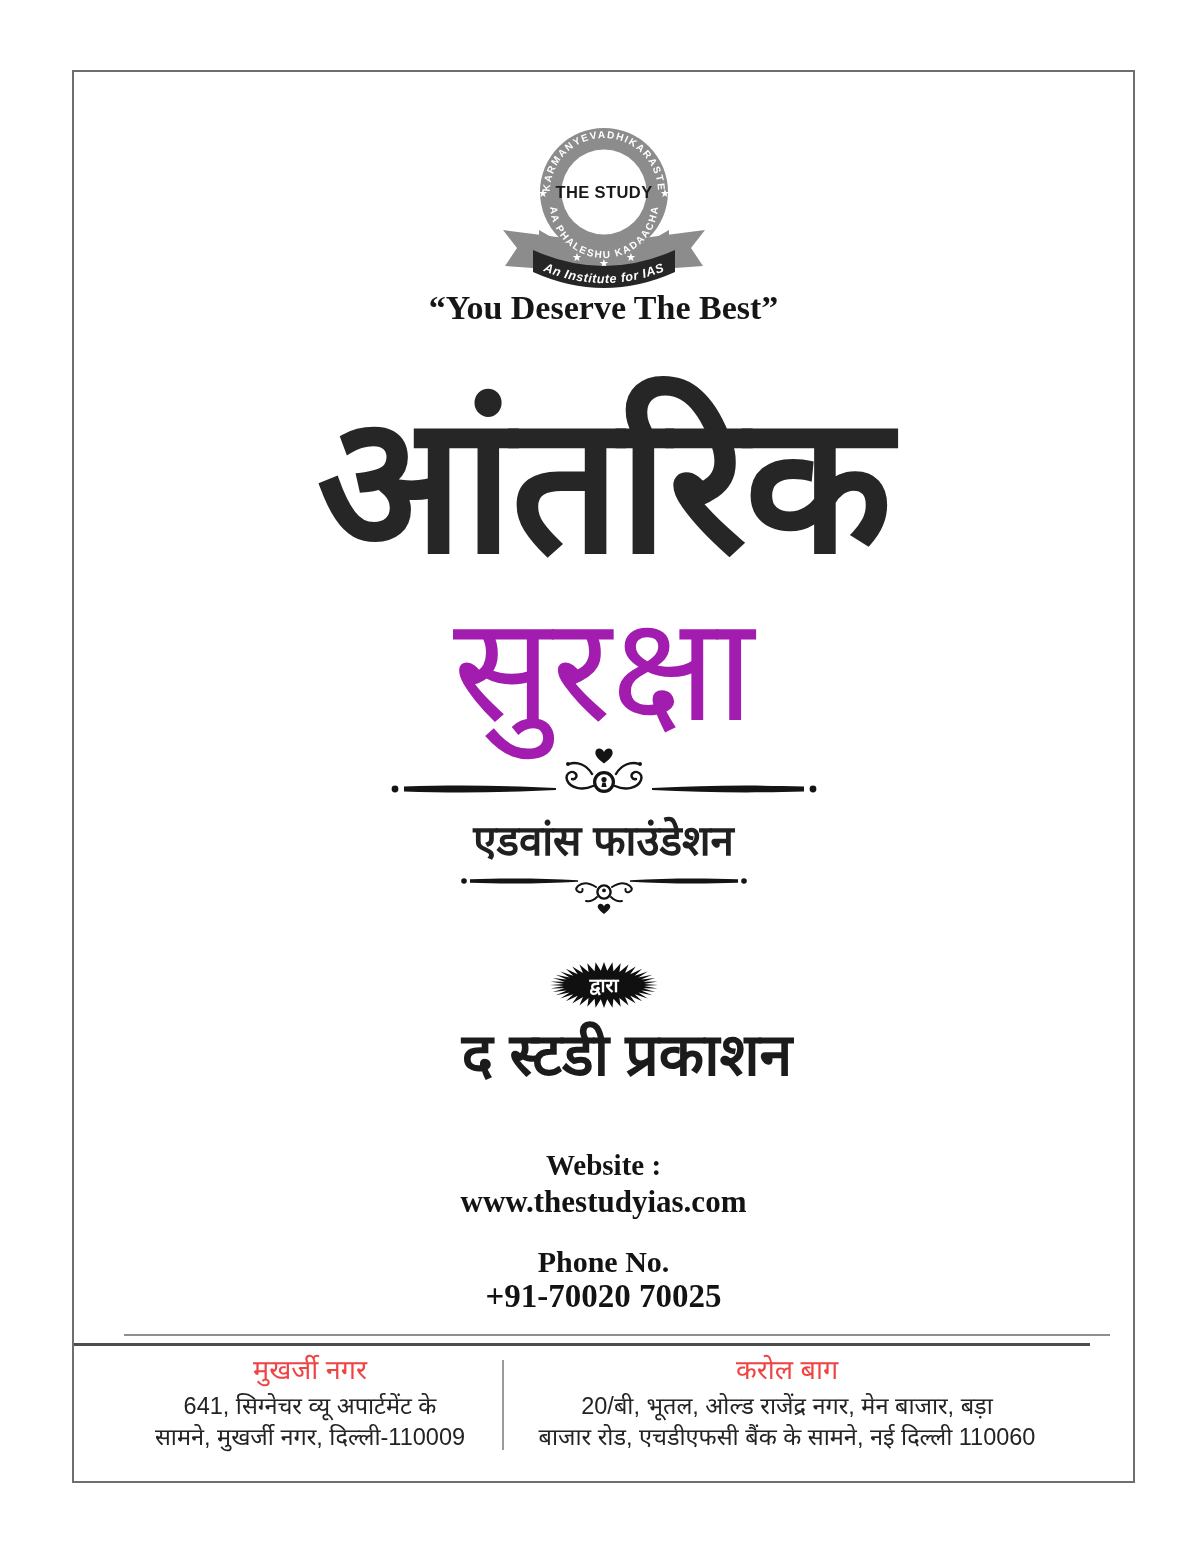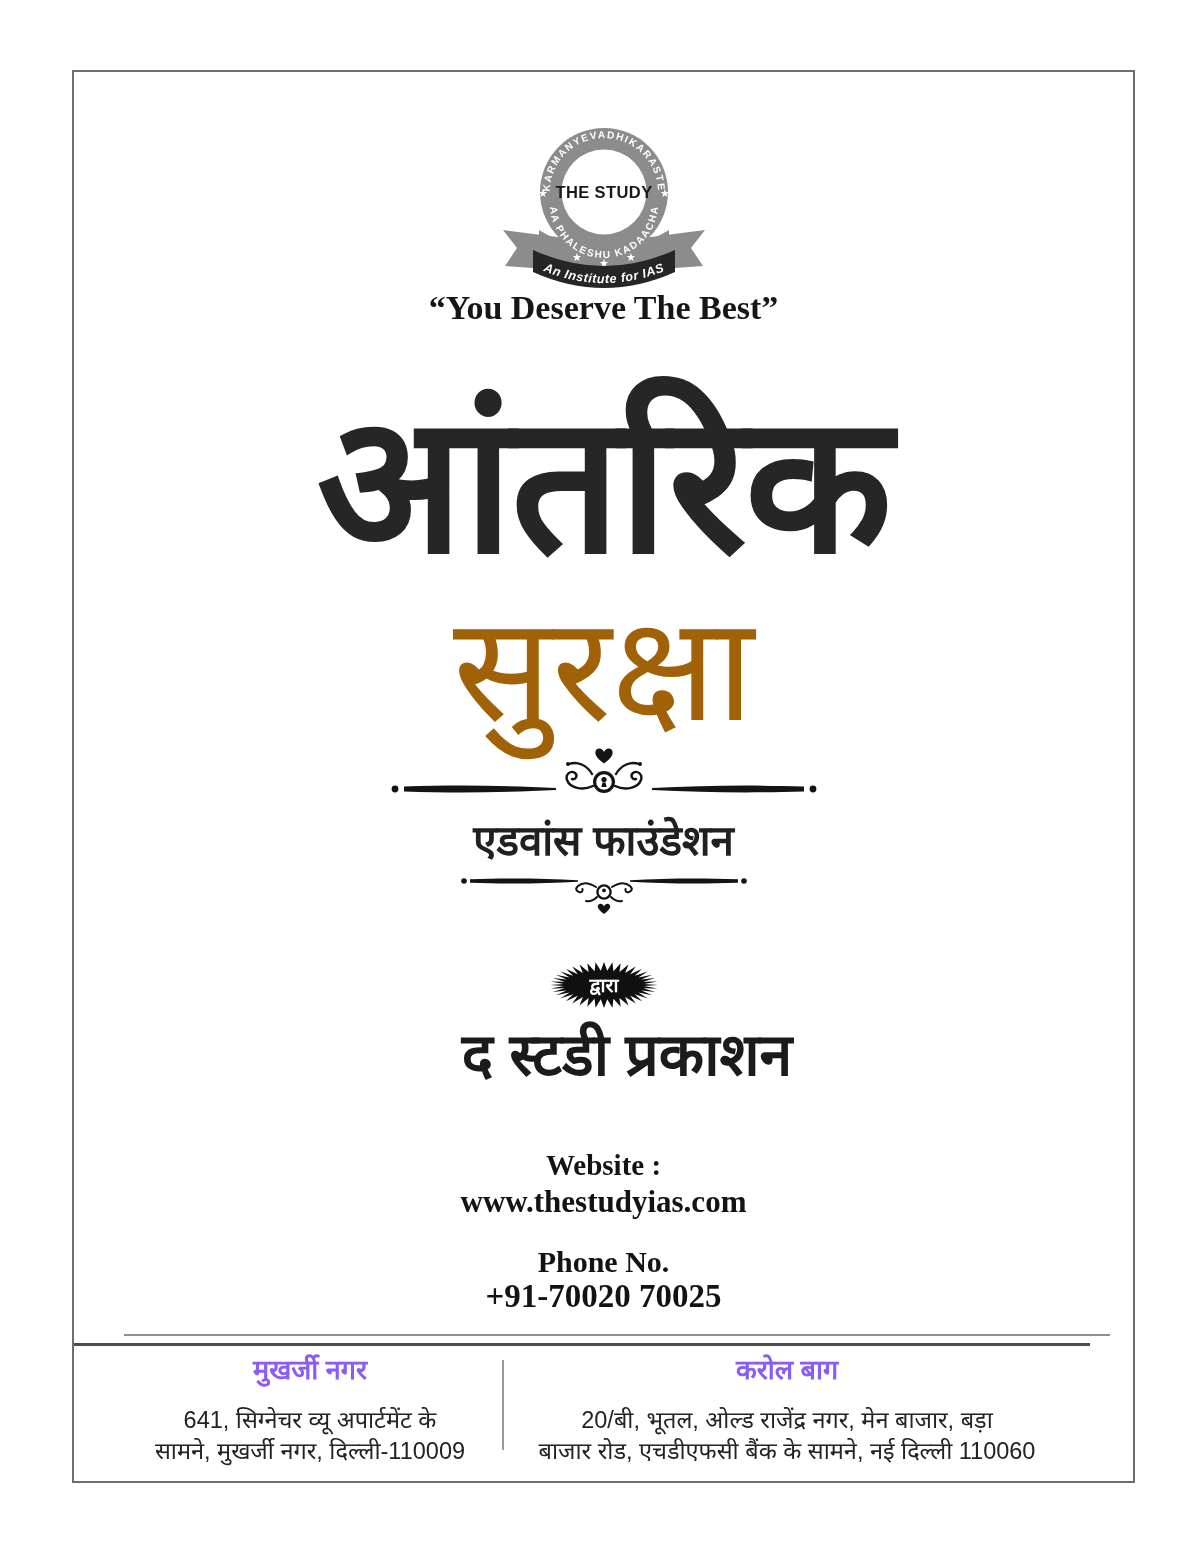--- a/index.html
+++ b/index.html
@@ -22,21 +22,21 @@
               font-family:"Liberation Sans","DejaVu Sans",sans-serif; }
   .seal-center-text { fill:#191919; font-weight:bold; font-size:16.5px; letter-spacing:.4px;
               font-family:"Liberation Sans","DejaVu Sans",sans-serif; }
   .band-text { fill:#ffffff; font-weight:bold; font-style:italic; font-size:12.5px; letter-spacing:.6px;
               font-family:"Liberation Sans","DejaVu Sans",sans-serif; }
   .star-glyph { fill:#ffffff; font-size:11px; font-family:"DejaVu Sans",sans-serif; }
 
   .tagline { top:208px; font:bold 34px/40px "Liberation Serif","DejaVu Serif",serif; color:#161616;margin-top:8px; }
 
   .title-main  { top:288px; font-size:192px; line-height:250px; font-weight:800; color:#262626; letter-spacing:-2px; }
-  .title-sub   { top:498px; font-size:146px; line-height:200px; font-weight:400; color:#a16207; }
+  .title-sub   { top:498px; font-size:146px; line-height:200px; font-weight:400; color:#a21caf; }
 
   .orn { left:50%; transform:translateX(-50%); }
   .orn-top { top:672px; width:430px; height:62px; }
   .orn-bottom { top:796px; width:288px; height:50px; }
   .orn path.ln, .orn circle.dt { fill:#141414; }
   .orn .curl { stroke:#141414; stroke-width:2.4; fill:none; stroke-linecap:round; }
 
   .subtitle { top:731px; font-size:42px; line-height:76px; font-weight:700; color:#202020; }
 
   .badge-wrap { top:889px; left:50%; transform:translateX(-50%); width:110px; height:48px; }
@@ -50,21 +50,21 @@
   .website-url   { top:1111px; font-size:31px; line-height:37px; }
   .phone-label   { top:1172px; font-size:30px; line-height:36px; }
   .phone-number  { top:1205px; font-size:33px; line-height:39px; }
 
   .rule-thin  { top:1262px; left:50px;  width:986px;  height:2px; background:#8f8f8f; }
   .rule-thick { top:1271px; left:0;     width:1016px; height:3px; background:#4d4d4d; }
 
   .branch { top:1280px; text-align:center; }
   .branch-left  { left:46px;  width:380px; }
   .branch-right { left:453px; width:520px; }
-  .branch-name  { font-size:27px; line-height:36px; font-weight:700; color:#8b5cf6; margin-bottom:17px; }
+  .branch-name  { font-size:27px; line-height:36px; font-weight:400; color:#ef4444; margin-bottom:3px; }
   .branch-line  { font-size:23.5px; line-height:31px; font-weight:400; color:#232323; }
   .branch-divider { left:428px; top:1288px; width:2px; height:90px; background:#9a9a9a; }
 </style>
 </head>
 <body>
 
 <div class="frame">
 
   <div class="abs logo-wrap">
     <svg width="210" height="172" viewBox="0 0 210 172">

